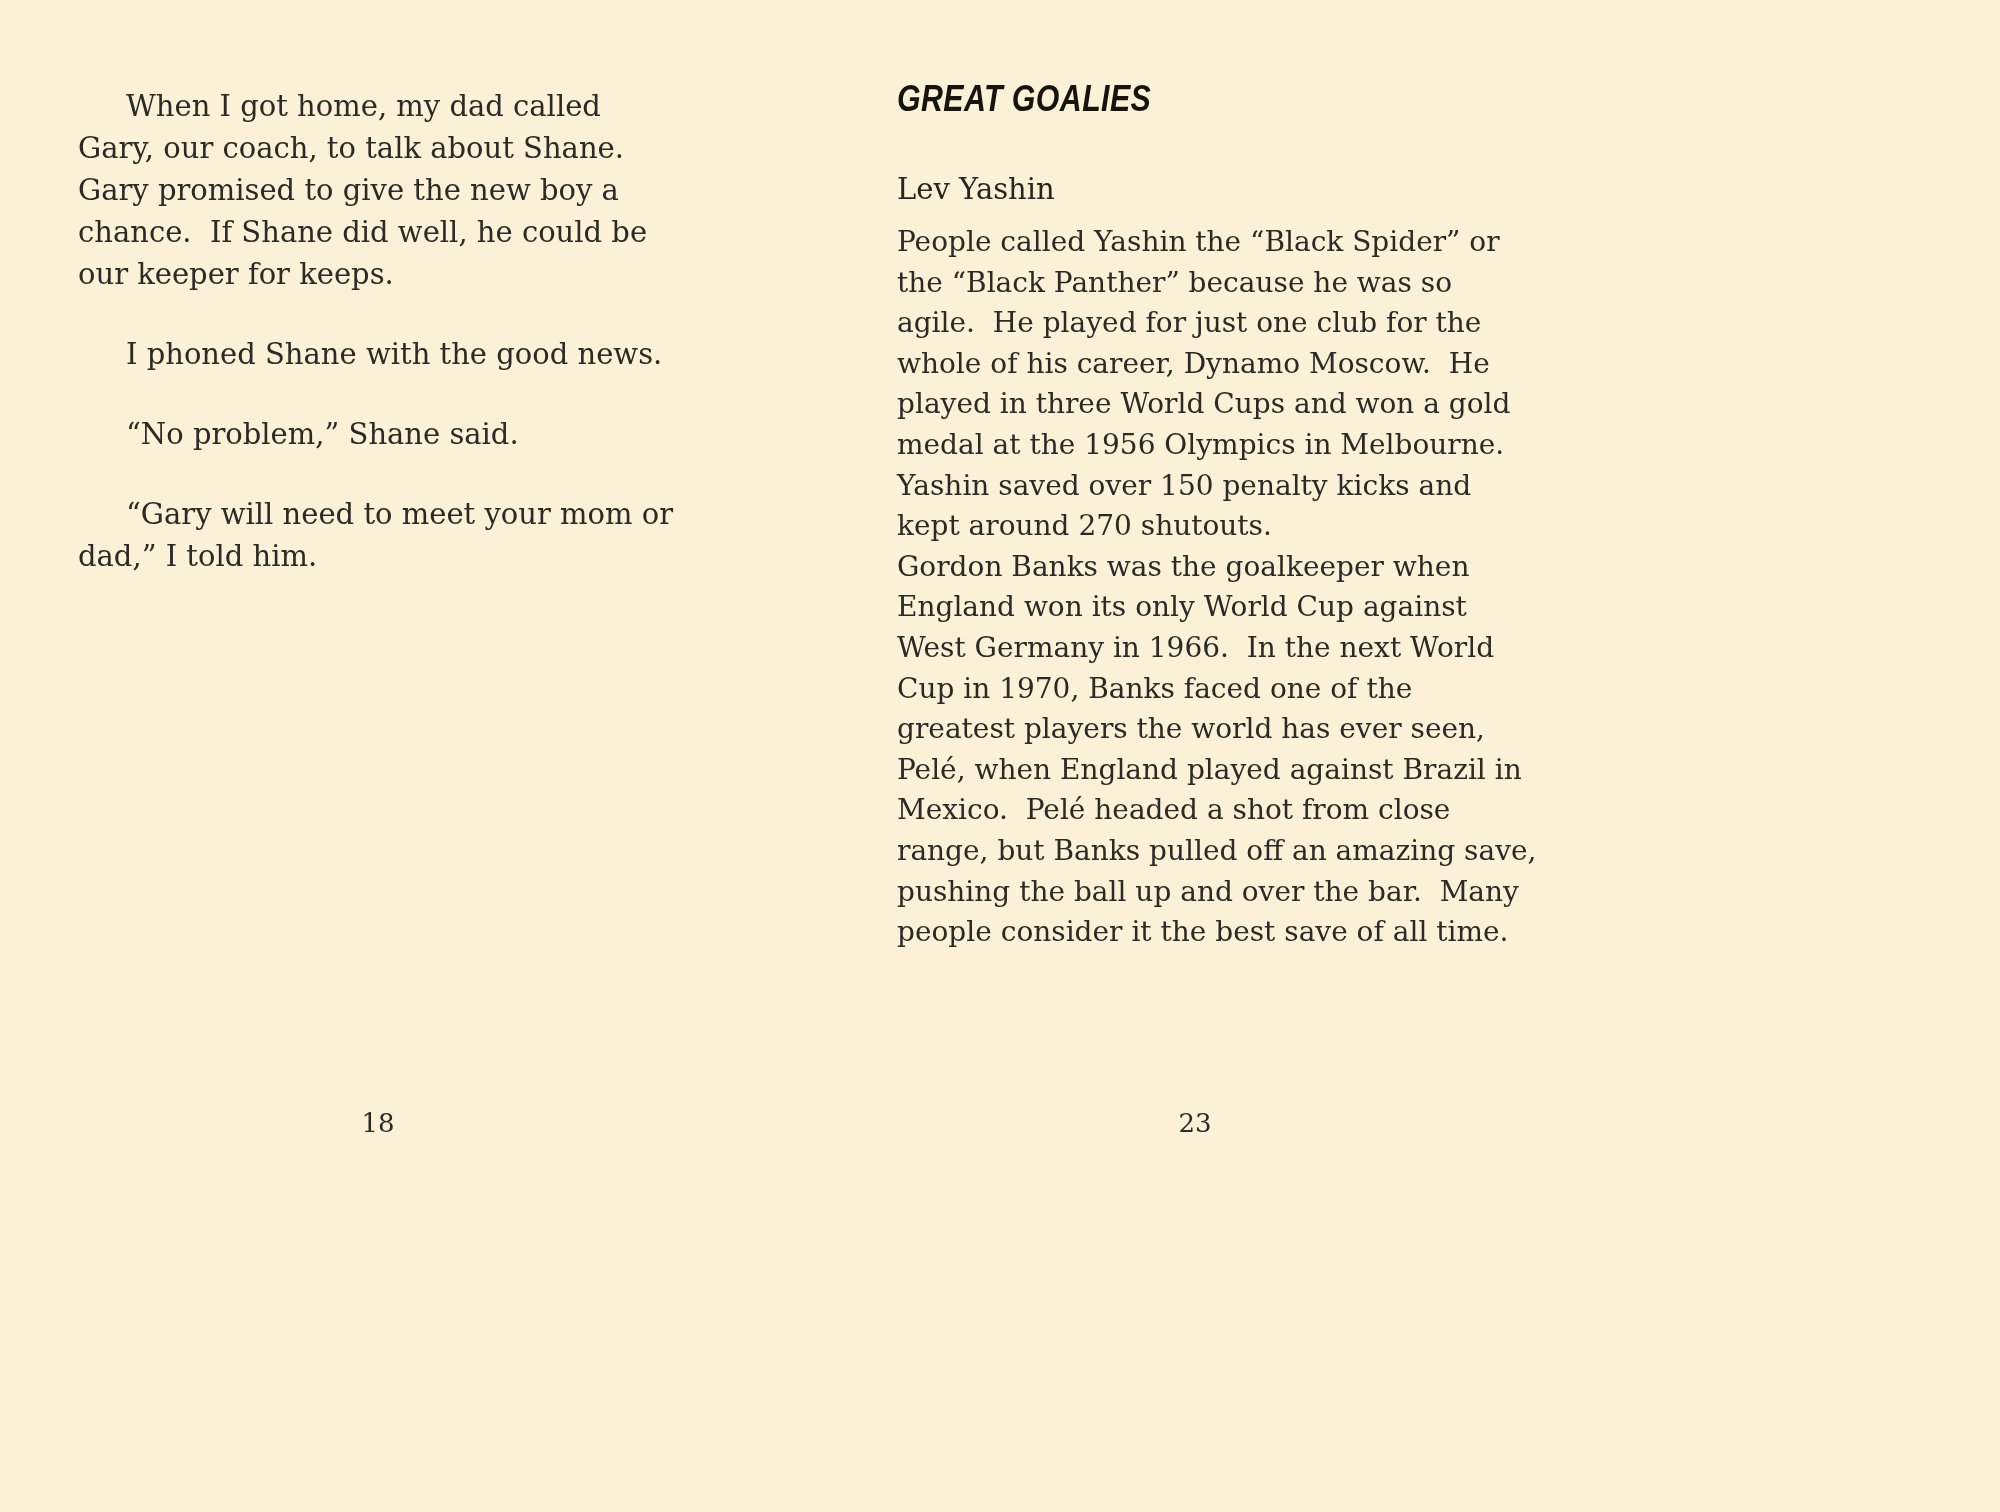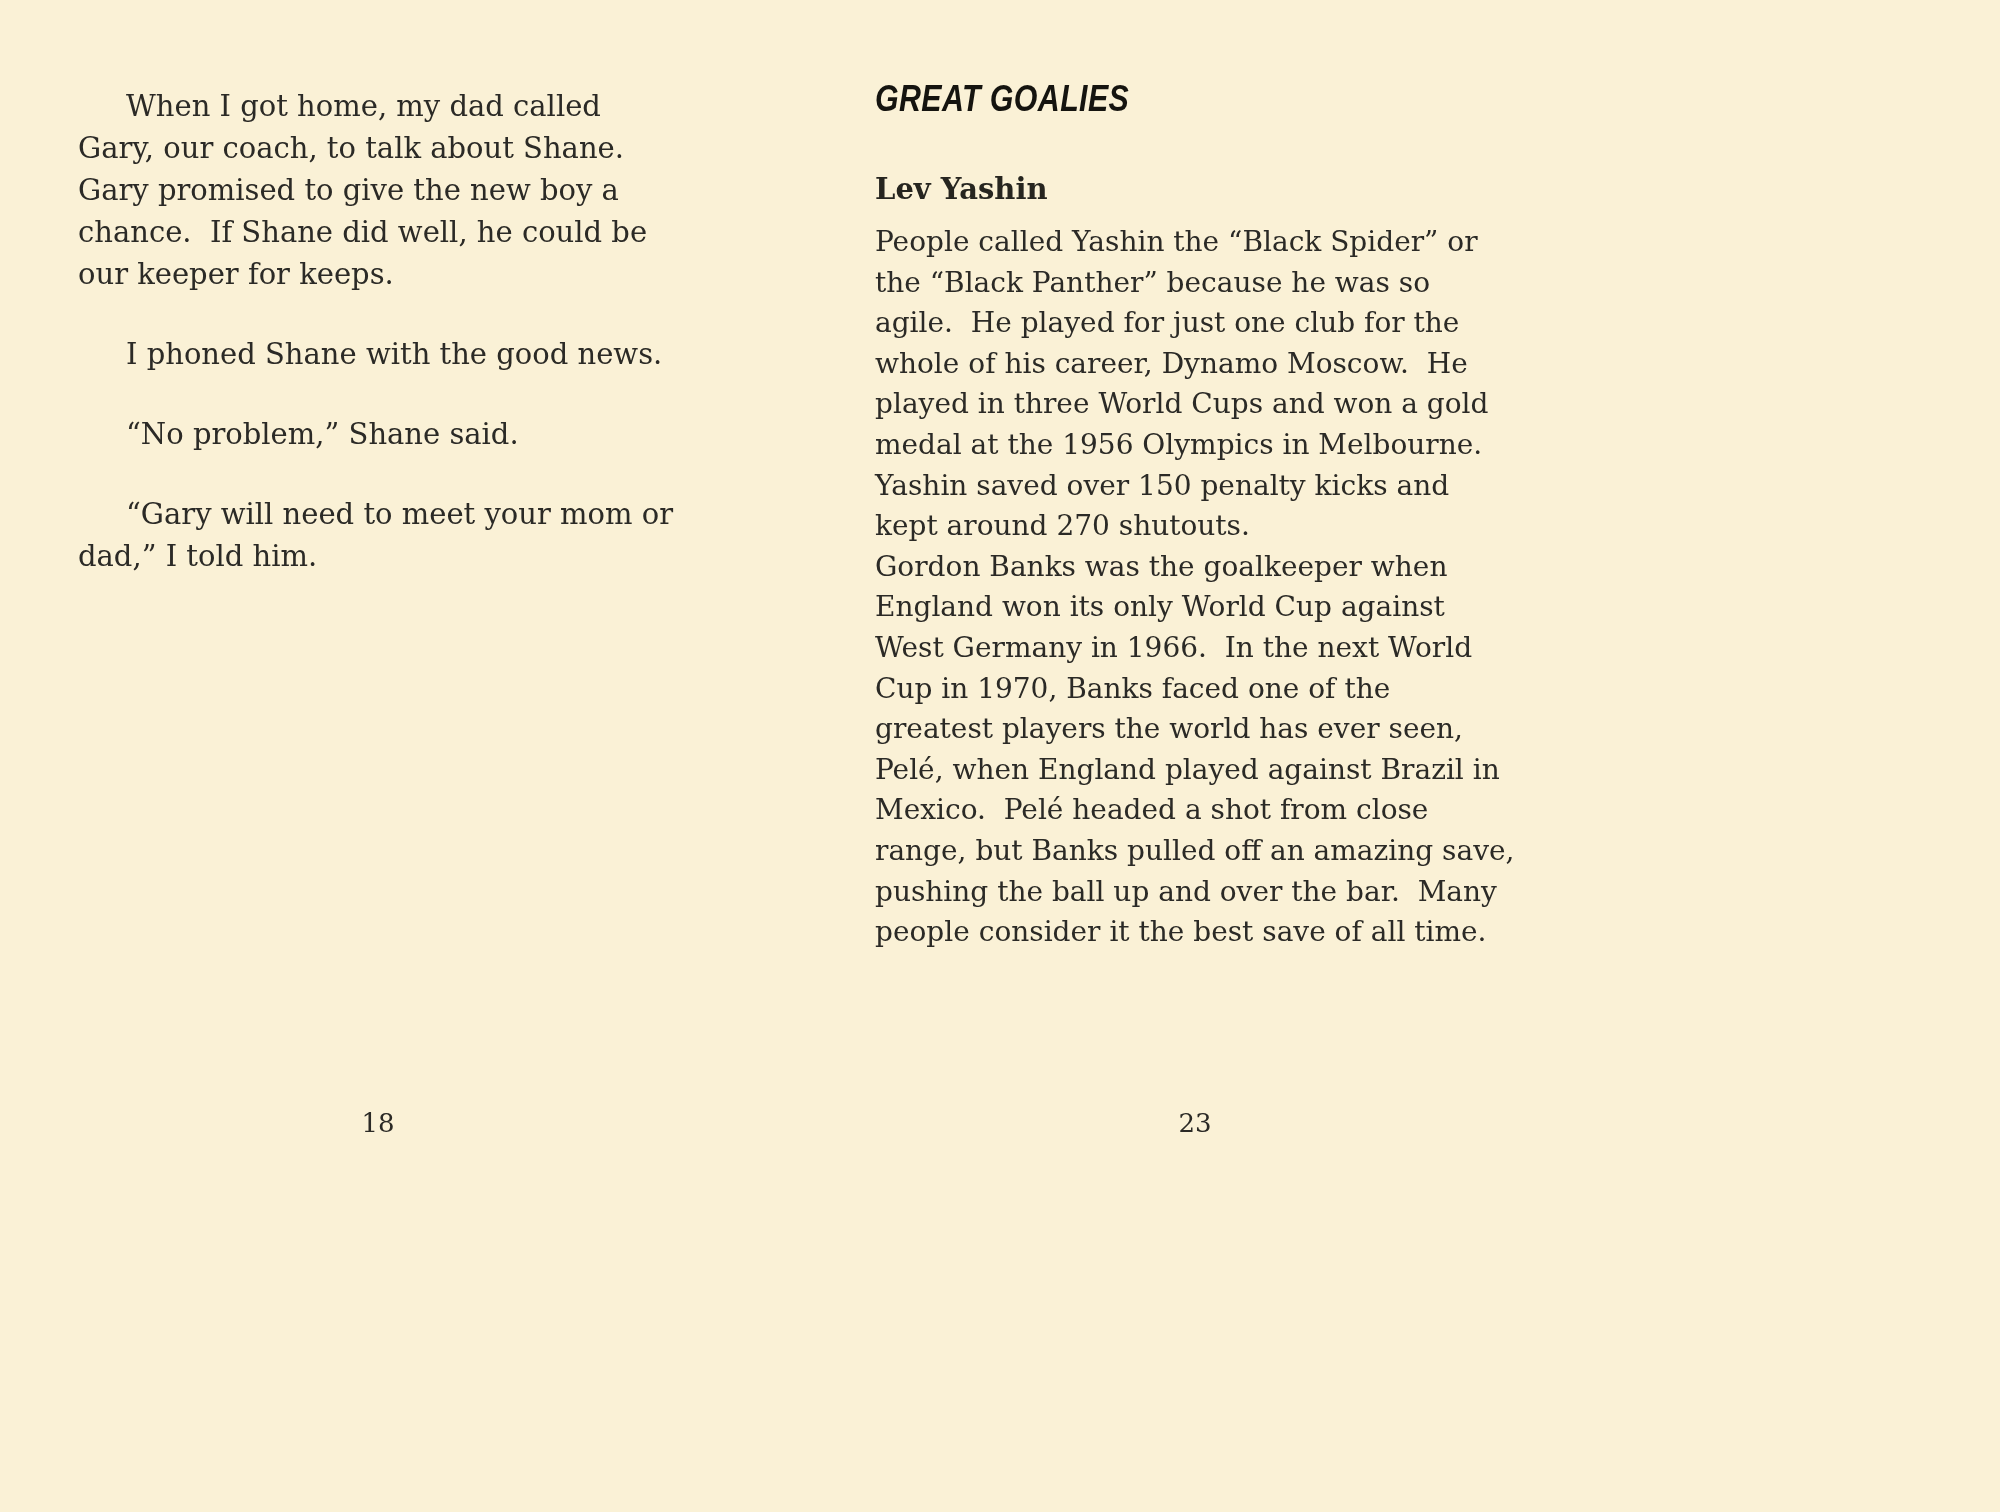--- a/index.html
+++ b/index.html
@@ -31,21 +31,21 @@
   .page-right { left: 1000px; }
   
   .col-left {
     position: absolute;
     left: 78px;
     top: 85px;
     width: 600px;
   }
   .col-right {
     position: absolute;
-    left: 875px;
+    left: 897px;
     top: 78px;
     width: 640px;
   }
 
   .para {
     font-size: 29px;
     line-height: 1.45;
     margin: 0 0 38px 0;
     white-space: pre-wrap;
   }
@@ -65,21 +65,21 @@
     letter-spacing: 0.5px;
     color: #15140f;
     transform: scaleX(0.82);
     transform-origin: left center;
     margin: 0 0 52px 0;
     white-space: nowrap;
   }
 
   .subheading {
     font-size: 29px;
-    font-weight: bold;
+    font-weight: normal;
     margin: 52px 0 16px 0;
     color: #26251f;
   }
 
   .page-number {
     position: absolute;
     top: 1108px;
     font-size: 26px;
     color: #2b2a26;
     text-align: center;

